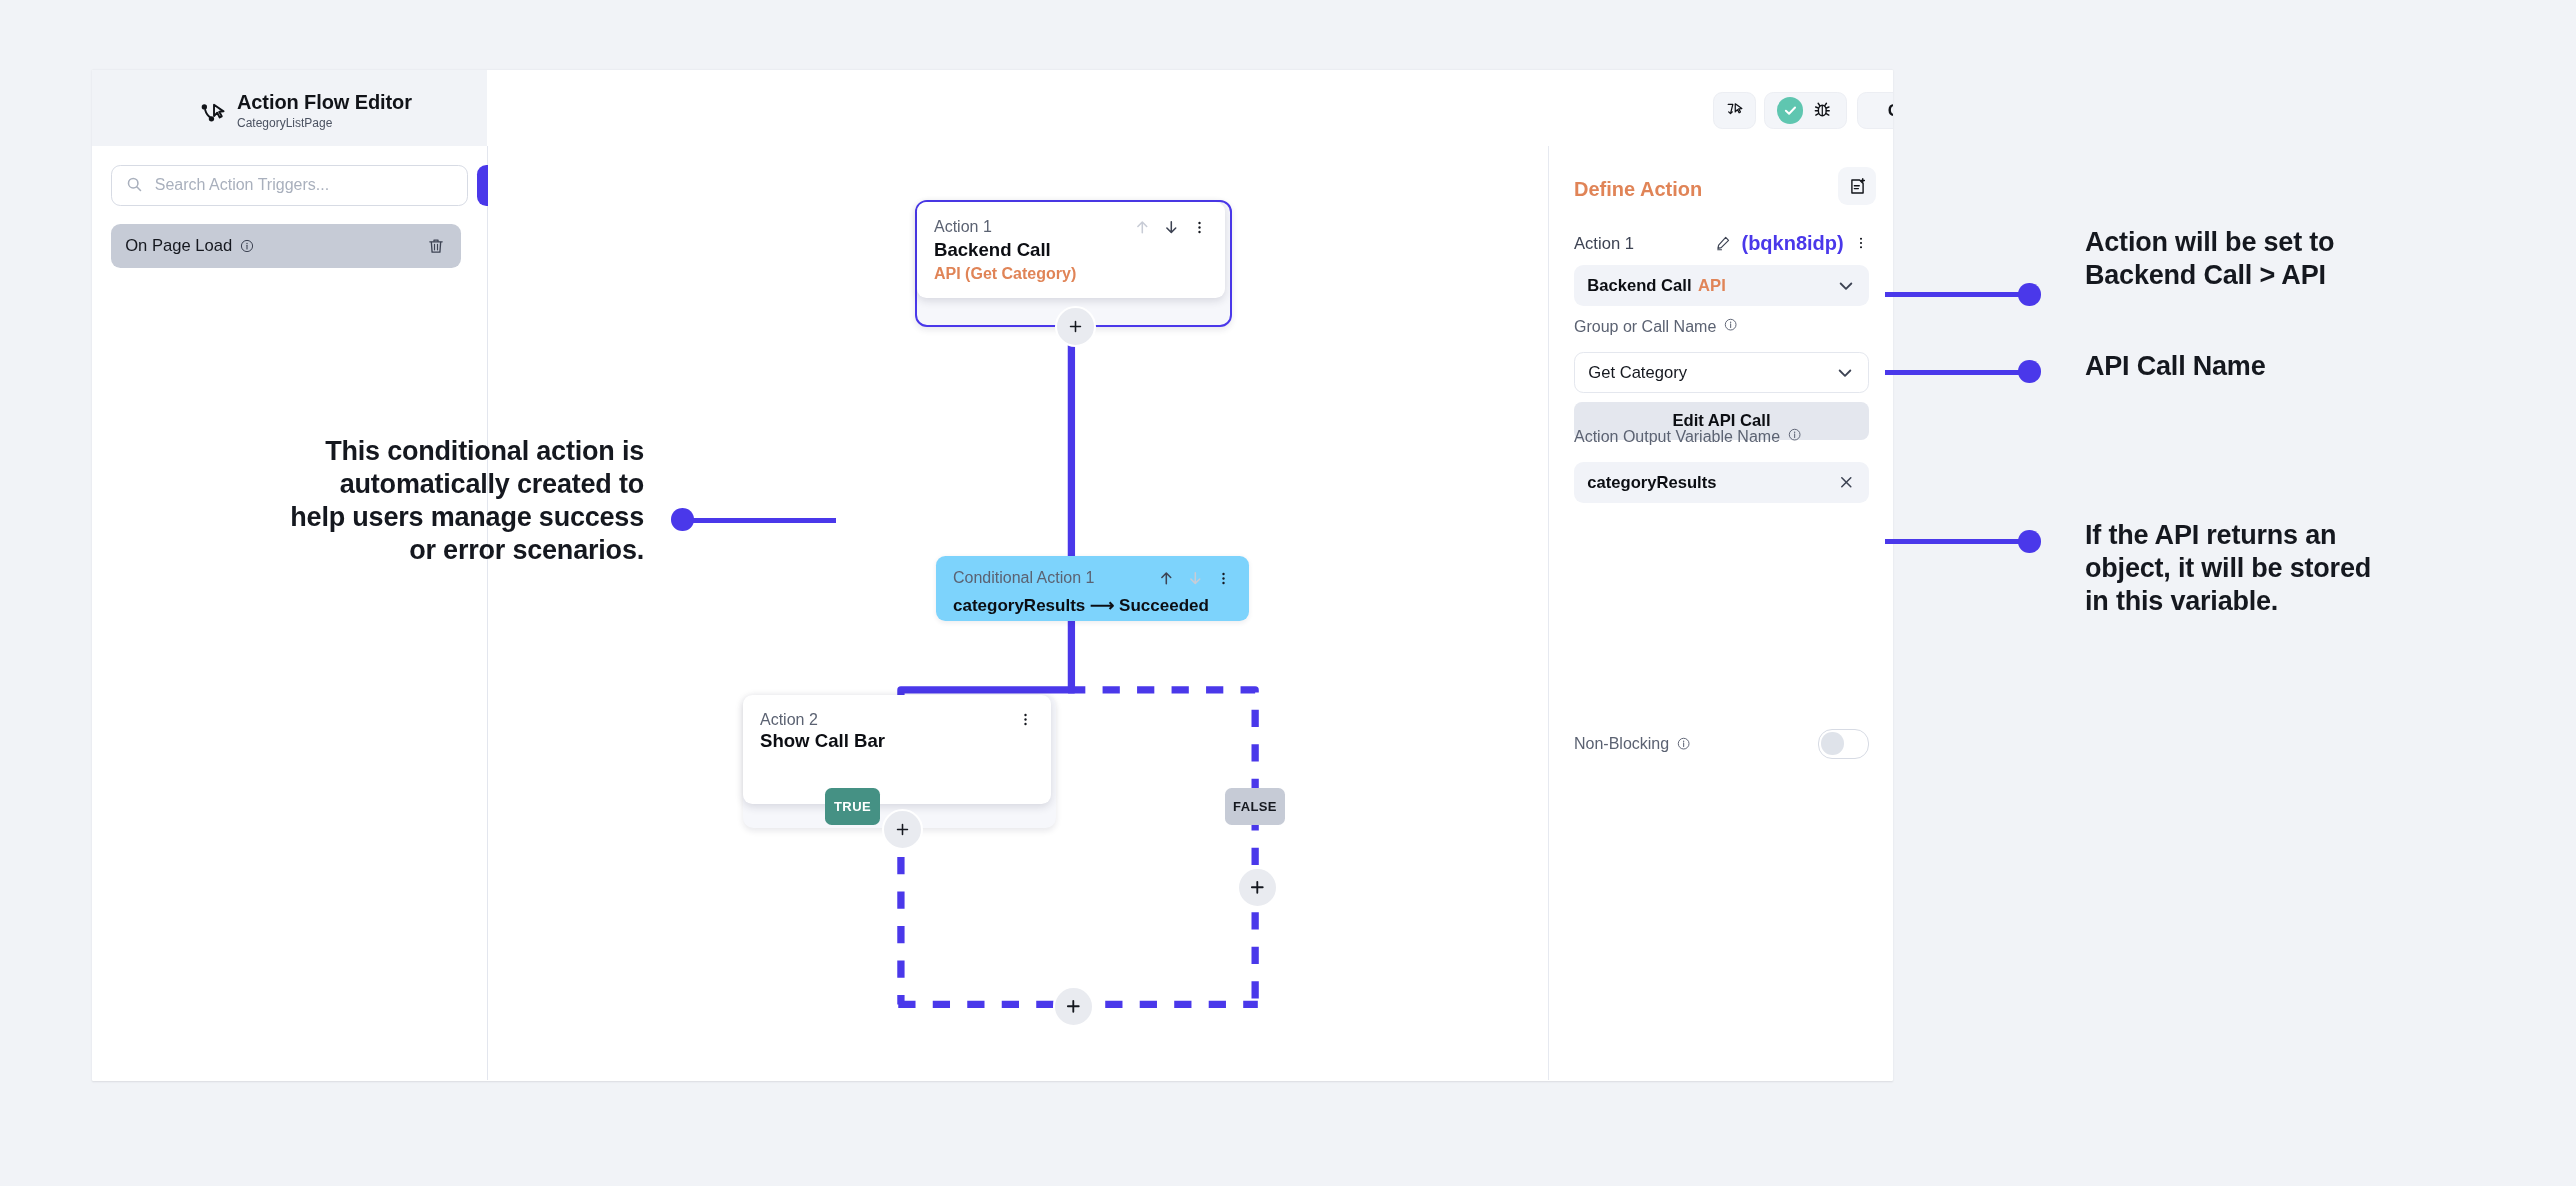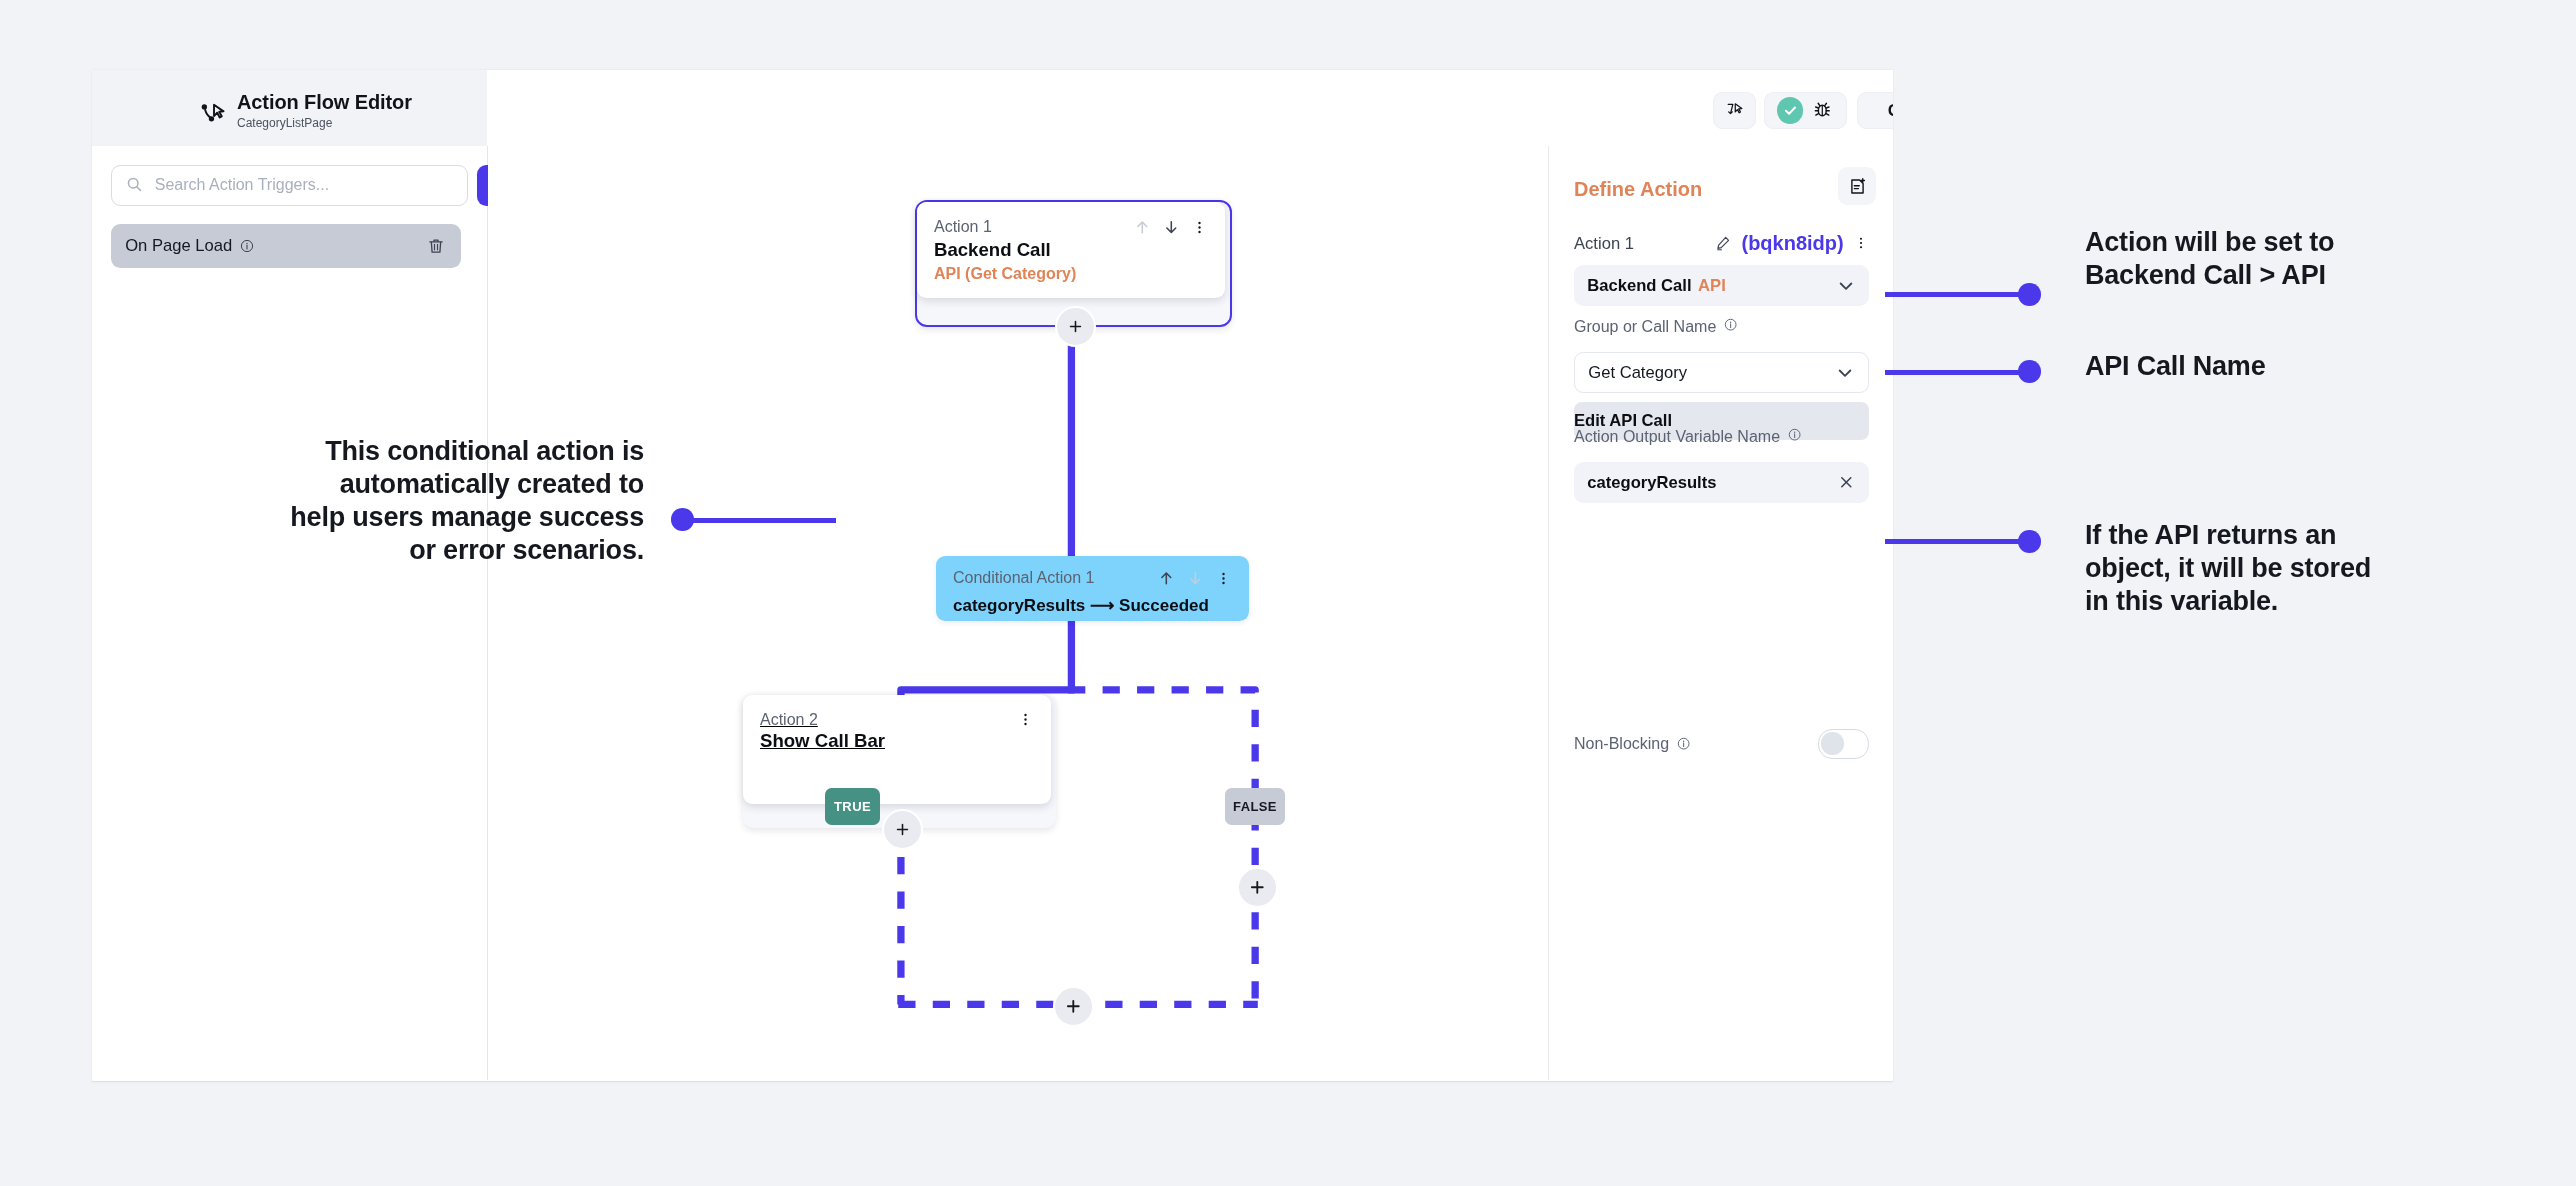--- a/index.html
+++ b/index.html
@@ -112,21 +112,20 @@
   #node-cond .node-title{font-size:17px;margin-top:5.3px;}
   
   #node-action2-wrap{
     position:absolute;left:255px;top:549px;width:313px;height:133px;
     background:#f6f7fb;border-radius:10.6px;box-shadow:0 2.7px 6.6px rgba(25,30,60,.10);
   }
   #node-action2{
     position:absolute;left:0;top:0;width:308px;height:109px;
     background:#fff;border-radius:9.3px;padding:16px 17px;
     box-shadow:0 2.7px 8px rgba(25,30,60,.14);
-    text-decoration:underline;
   }
 
   .plus-btn{
     position:absolute;width:37px;height:37px;border-radius:50%;
     background:#e9ebf0;border:2px solid #ffffff;
     display:flex;align-items:center;justify-content:center;cursor:pointer;z-index:6;
   }
   .branch-chip{
     position:absolute;border-radius:6.6px;display:flex;align-items:center;
     justify-content:center;font-size:13px;font-weight:700;letter-spacing:0.4px;z-index:5;
@@ -160,21 +159,21 @@
   .fld-text-plain{font-size:16.6px;color:#15181f;}
   .fld-right{margin-left:auto;display:flex;align-items:center;}
 
   .field-label{position:absolute;left:25px;display:flex;align-items:center;gap:6.6px;}
   #lbl-call-name{top:171px;align-items:flex-end;}
   #lbl-output-var{top:281px;}
   .field-label span{font-size:16px;color:#5b6272;}
 
   .edit-api-btn{
     position:absolute;left:25px;top:256px;width:295px;height:38px;border-radius:8px;
-    background:#e4e7ee;display:flex;align-items:center;cursor:pointer;
+    background:#e4e7ee;display:flex;align-items:center;justify-content:center;cursor:pointer;
   }
   .edit-api-btn span{font-size:16.6px;font-weight:700;color:#0c0e13;}
 
   #row-nonblocking{position:absolute;left:25px;top:583px;width:295px;display:flex;align-items:center;}
   #row-nonblocking .nb-label{font-size:16px;color:#5b6272;}
   .toggle{
     margin-left:auto;width:49px;height:28px;border-radius:14px;background:#fff;
     border:1px solid #d7dbe4;position:relative;cursor:pointer;
   }
   .toggle .knob{position:absolute;left:2px;top:2px;width:22.6px;height:22.6px;border-radius:50%;background:#dfe3ea;}

